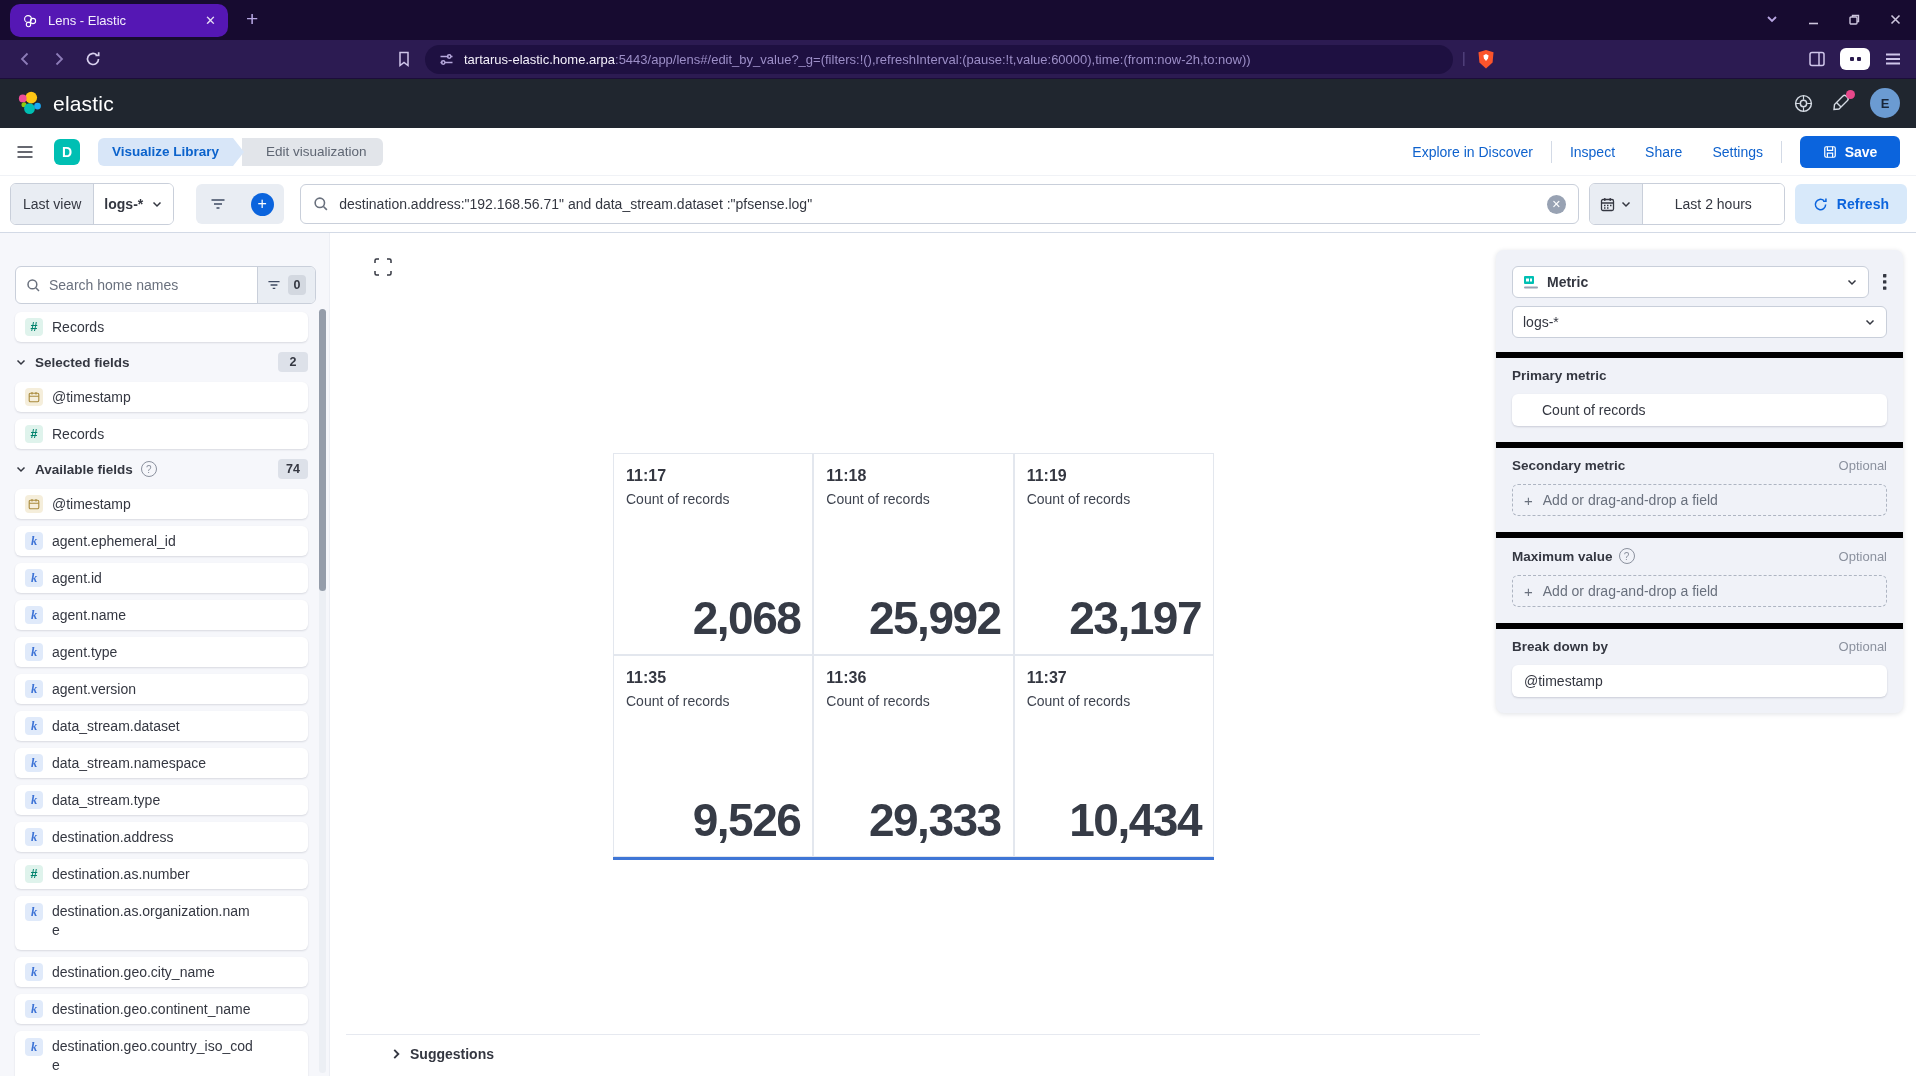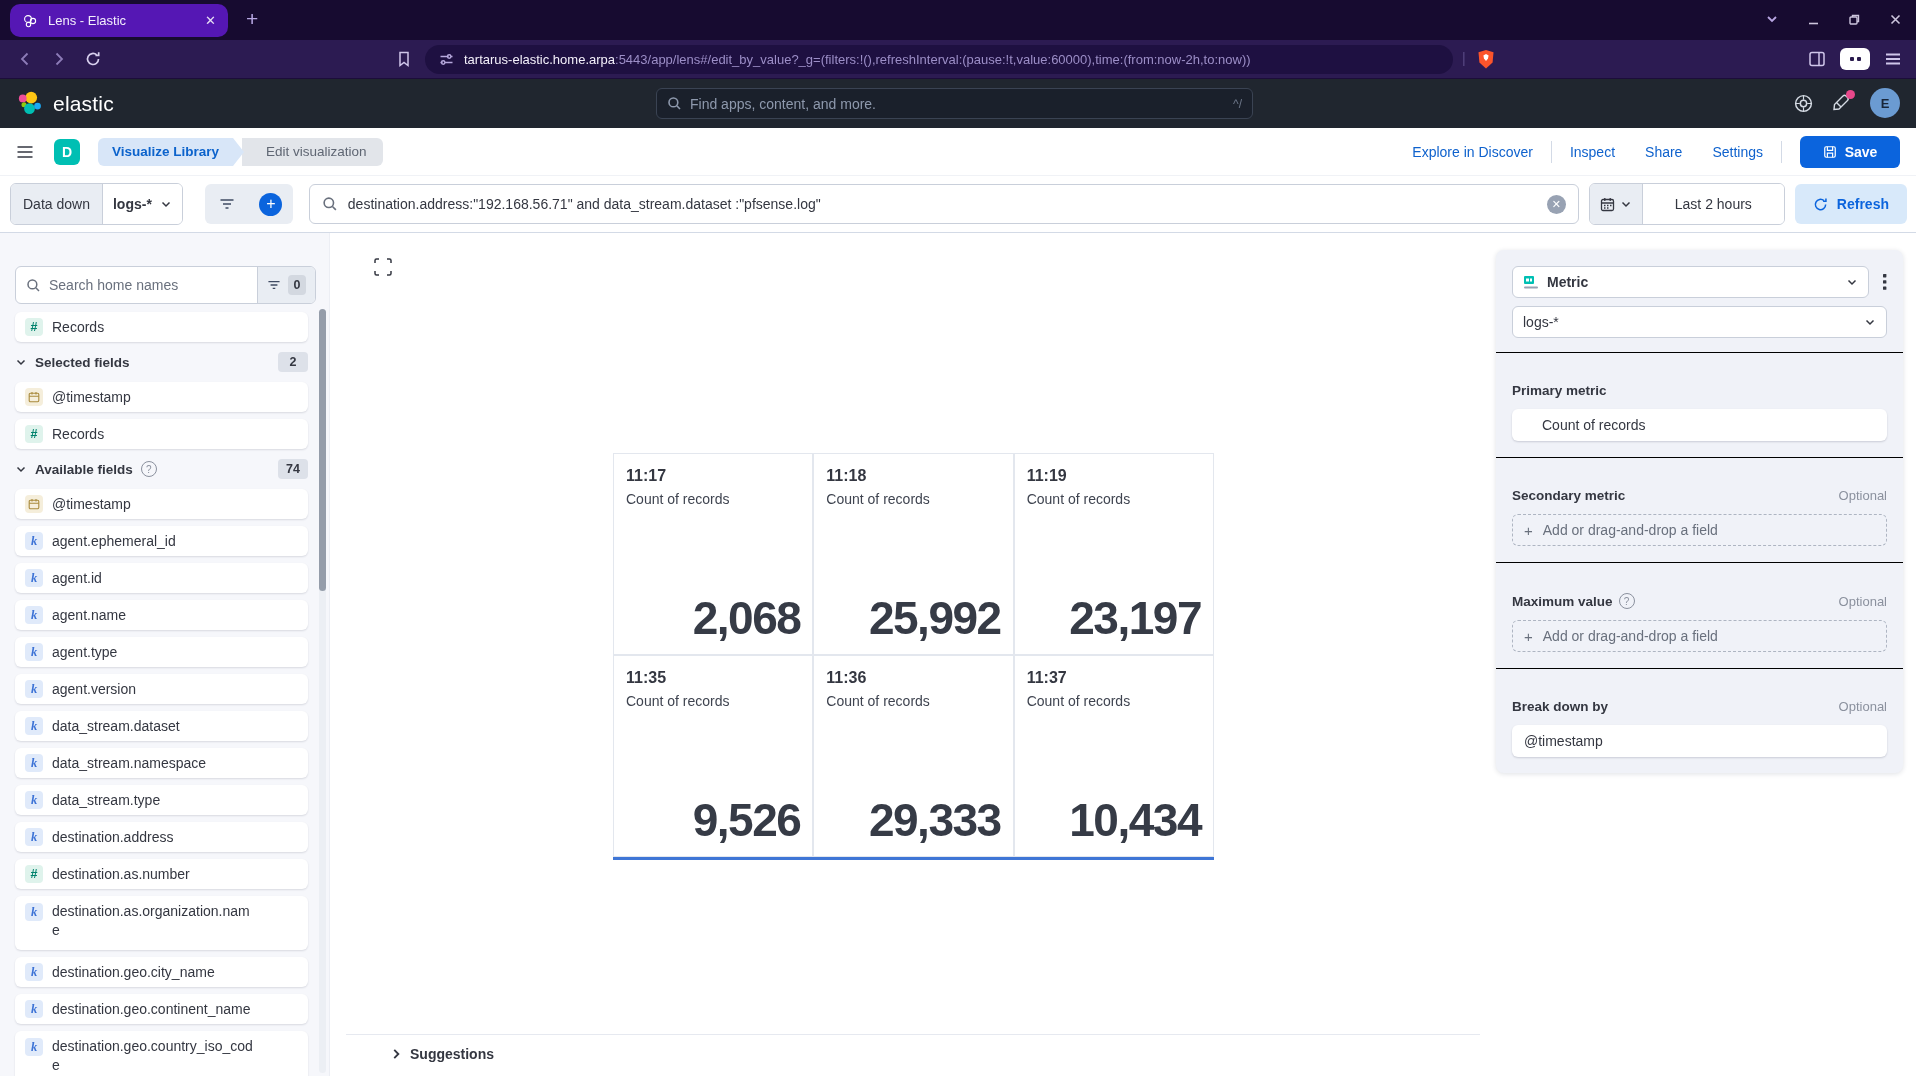--- a/index.html
+++ b/index.html
@@ -111,21 +111,21 @@
   
   .rightcol{position:absolute;top:233px;left:1480px;right:0;bottom:0;background:#fff}
   .cpanel{position:absolute;left:16px;top:17px;width:407px;background:#f0f2f8;border-radius:8px;box-shadow:0 1px 5px rgba(30,40,70,.14);box-sizing:border-box}
   .cp-top{padding:16px 16px 14px}
   .metric-row{display:flex;align-items:center;gap:14px}
   .cp-select{flex:1;height:32px;background:#fff;border:1px solid #c9cfda;border-radius:6px;display:flex;align-items:center;gap:8px;padding:0 10px;box-sizing:border-box;font-size:14px}
   .cp-select .spacer{flex:1}
   .cp-select.bold{font-weight:700}
   .logs-select{margin-top:8px}
   .kebab{color:#343741;flex:none}
-  .cp-sec{border-top:1px solid #000000;padding:30px 16px 16px}
+  .cp-sec{border-top:6px solid #000000;padding:10px 16px 16px}
   .cp-lrow{display:flex;align-items:center;gap:6px}
   .cp-label{font-weight:700;font-size:13.5px}
   .cp-opt{margin-left:auto;color:#8b919e;font-size:13px}
   .cp-field{margin-top:11px;height:32px;background:#fff;border-radius:6px;box-shadow:0 1px 2px rgba(25,35,60,.18);display:flex;align-items:center;padding:0 12px;font-size:14px}
   .cp-field.indent{padding-left:30px}
   .cp-dash{margin-top:11px;height:32px;border:1px dashed #aeb5c2;border-radius:6px;display:flex;align-items:center;gap:10px;padding:0 11px;color:#69707d;font-size:14px;box-sizing:border-box}
   .plus-sm{font-size:15px;color:#69707d}
 </style>
 </head>
 <body>
@@ -207,29 +207,20 @@
     <div class="logo">
       <svg width="27" height="27" viewBox="0 0 32 32">
         <circle cx="18" cy="9" r="7" fill="#fec514"></circle>
         <circle cx="8" cy="10" r="4.6" fill="#f04e98"></circle>
         <circle cx="9.5" cy="17.5" r="3" fill="#93c90e"></circle>
         <circle cx="16" cy="22" r="6.4" fill="#00bfb3"></circle>
         <circle cx="25.5" cy="19" r="4" fill="#1ba9f5"></circle>
       </svg>
       <span class="logo-text">elastic</span>
     </div>
-    <div class="hsearch">
-      <svg width="15" height="15" viewBox="0 0 15 15" fill="none" stroke="#8e99ad" stroke-width="1.6">
-          <circle cx="6.4" cy="6.4" r="4.4"></circle>
-          <path d="M9.8 9.8 13 13"></path>
-        </svg>
-      <span>Find apps, content, and more.</span>
-      <span class="spacer"></span>
-      <span class="hkey">^/</span>
-    </div>
     <div class="hicons">
       <svg width="21" height="21" viewBox="0 0 20 20" fill="none" stroke="#d4dae3" stroke-width="1.4">
           <circle cx="10" cy="10" r="7.5"></circle>
           <circle cx="10" cy="10" r="3"></circle>
           <path d="M10 2.5v4M10 13.5v4M2.5 10h4M13.5 10h4" stroke-width="1.1"></path>
         </svg>
       <span class="bell-wrap">
         <svg width="20" height="21" viewBox="0 0 20 20" fill="none" stroke="#d4dae3" stroke-width="1.4">
             <path d="M7 15.5 15.5 7c.8-.8.8-2.2 0-3L14 2.5c-.8-.8-2.2-.8-3 0L2.5 11l-.5 5z"></path>
             <path d="M4.5 9l4.5 4.5"></path>
@@ -263,21 +254,21 @@
             <rect x="2" y="2" width="12" height="12" rx="1.6"></rect>
             <path d="M5 2v4.2h6V2M5 14V9.4h6V14"></path>
           </svg>
         <span>Save</span>
       </button>
     </div>
   </div>
 
   <div class="querybar">
     <div class="dv-ctl">
-      <span class="dv-label">Data down</span>
+      <span class="dv-label">Last view</span>
       <span class="dv-value">
         <span>logs-*</span>
         <svg class="i12" viewBox="0 0 12 12" fill="none" stroke="#343741" stroke-width="1.5">
             <path d="M2.5 4.5 6 8l3.5-3.5"></path>
           </svg>
       </span>
     </div>
     <div class="fctl">
       <span class="seg">
         <svg width="16" height="14" viewBox="0 0 16 14" fill="none" stroke="#3f4b63" stroke-width="1.6">

